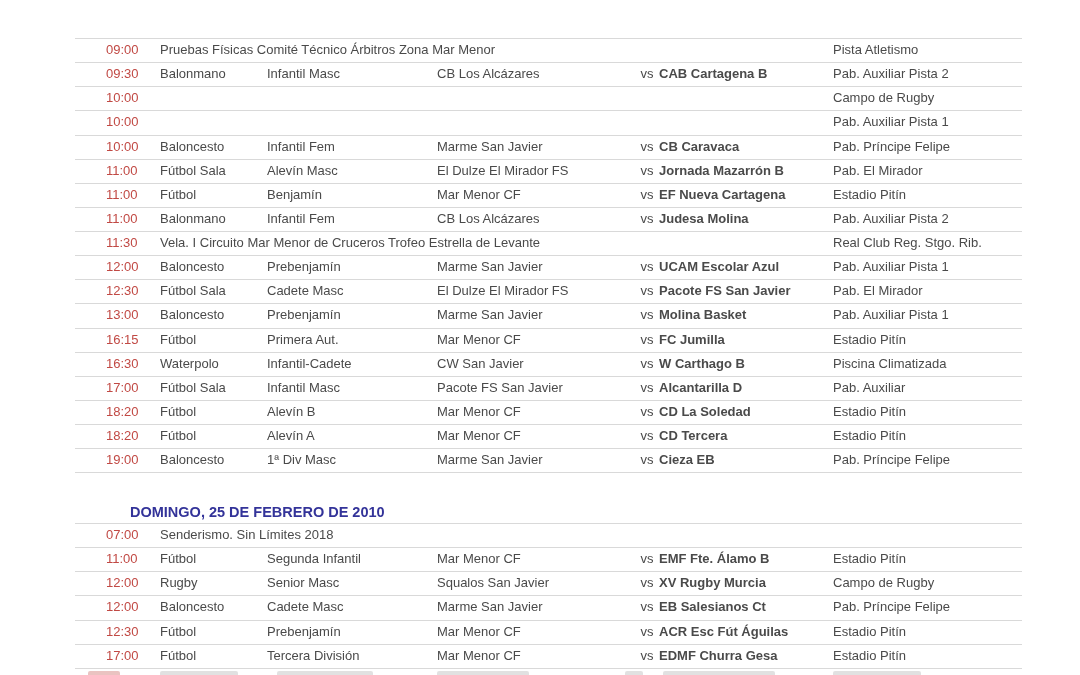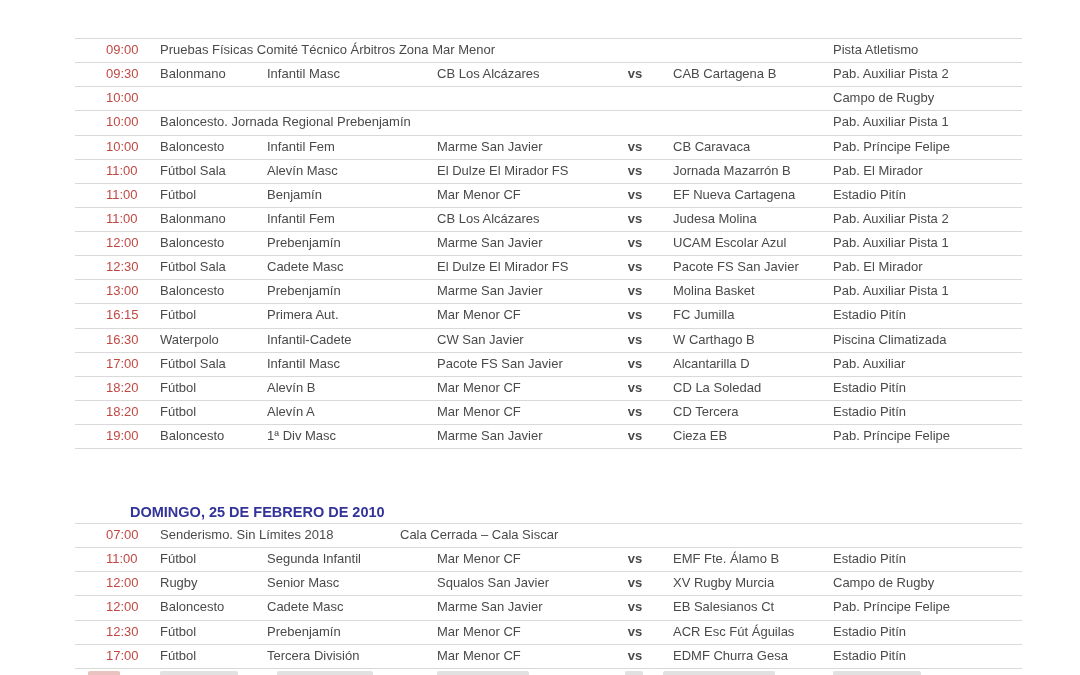--- a/index.html
+++ b/index.html
@@ -36,22 +36,22 @@
   }
   .cell{
     position:absolute;top:0;
     line-height:22.6px;
     white-space:nowrap;
   }
   .time{left:13px;color:var(--time-color);margin-left:18px;}
   .sport{left:85px;text-align:right;}
   .cat{left:192px;}
   .home{left:362px;}
-  .vs{left:540px;width:40px;text-align:center;font-weight:bold;}
-  .away{left:598px;}
+  .vs{left:552px;width:40px;text-align:center;}
+  .away{left:584px;font-weight:bold;}
   .venue{left:758px;}
   .desc{left:85px;}
   .desc2{left:325px;}
   
   .clipped-row{
     position:absolute;left:75px;top:668.5px;width:947px;height:6.5px;
     overflow:hidden;
   }
   .clipped-row .bar{
     position:absolute;top:2px;height:12px;
@@ -79,21 +79,20 @@
         <span class="cell vs">vs</span>
         <span class="cell away">CAB Cartagena B</span>
         <span class="cell venue">Pab. Auxiliar Pista 2</span>
       </div>
       <div class="row">
         <span class="cell time">10:00</span>
         <span class="cell venue">Campo de Rugby</span>
       </div>
       <div class="row">
         <span class="cell time">10:00</span>
-        <span class="cell desc">Baloncesto. Jornada Regional Prebenjamín</span>
         <span class="cell venue">Pab. Auxiliar Pista 1</span>
       </div>
       <div class="row">
         <span class="cell time">10:00</span>
         <span class="cell sport">Baloncesto</span>
         <span class="cell cat">Infantil Fem</span>
         <span class="cell home">Marme San Javier</span>
         <span class="cell vs">vs</span>
         <span class="cell away">CB Caravaca</span>
         <span class="cell venue">Pab. Príncipe Felipe</span>
@@ -117,20 +116,25 @@
         <span class="cell venue">Estadio Pitín</span>
       </div>
       <div class="row">
         <span class="cell time">11:00</span>
         <span class="cell sport">Balonmano</span>
         <span class="cell cat">Infantil Fem</span>
         <span class="cell home">CB Los Alcázares</span>
         <span class="cell vs">vs</span>
         <span class="cell away">Judesa Molina</span>
         <span class="cell venue">Pab. Auxiliar Pista 2</span>
+      </div>
+      <div class="row">
+        <span class="cell time">11:30</span>
+        <span class="cell desc">Vela. I Circuito Mar Menor de Cruceros Trofeo Estrella de Levante</span>
+        <span class="cell venue">Real Club Reg. Stgo. Rib.</span>
       </div>
       <div class="row">
         <span class="cell time">12:00</span>
         <span class="cell sport">Baloncesto</span>
         <span class="cell cat">Prebenjamín</span>
         <span class="cell home">Marme San Javier</span>
         <span class="cell vs">vs</span>
         <span class="cell away">UCAM Escolar Azul</span>
         <span class="cell venue">Pab. Auxiliar Pista 1</span>
       </div>
@@ -207,21 +211,20 @@
         <span class="cell venue">Pab. Príncipe Felipe</span>
       </div>
     </div>
 
   <div class="day-title" style="top:502px">DOMINGO, 25 DE FEBRERO DE 2010</div>
 
   <div class="grid" style="top:523px">
       <div class="row">
         <span class="cell time">07:00</span>
         <span class="cell desc">Senderismo. Sin Límites 2018</span>
-        <span class="cell desc2">Cala Cerrada – Cala Siscar</span>
       </div>
       <div class="row">
         <span class="cell time">11:00</span>
         <span class="cell sport">Fútbol</span>
         <span class="cell cat">Segunda Infantil</span>
         <span class="cell home">Mar Menor CF</span>
         <span class="cell vs">vs</span>
         <span class="cell away">EMF Fte. Álamo B</span>
         <span class="cell venue">Estadio Pitín</span>
       </div>

